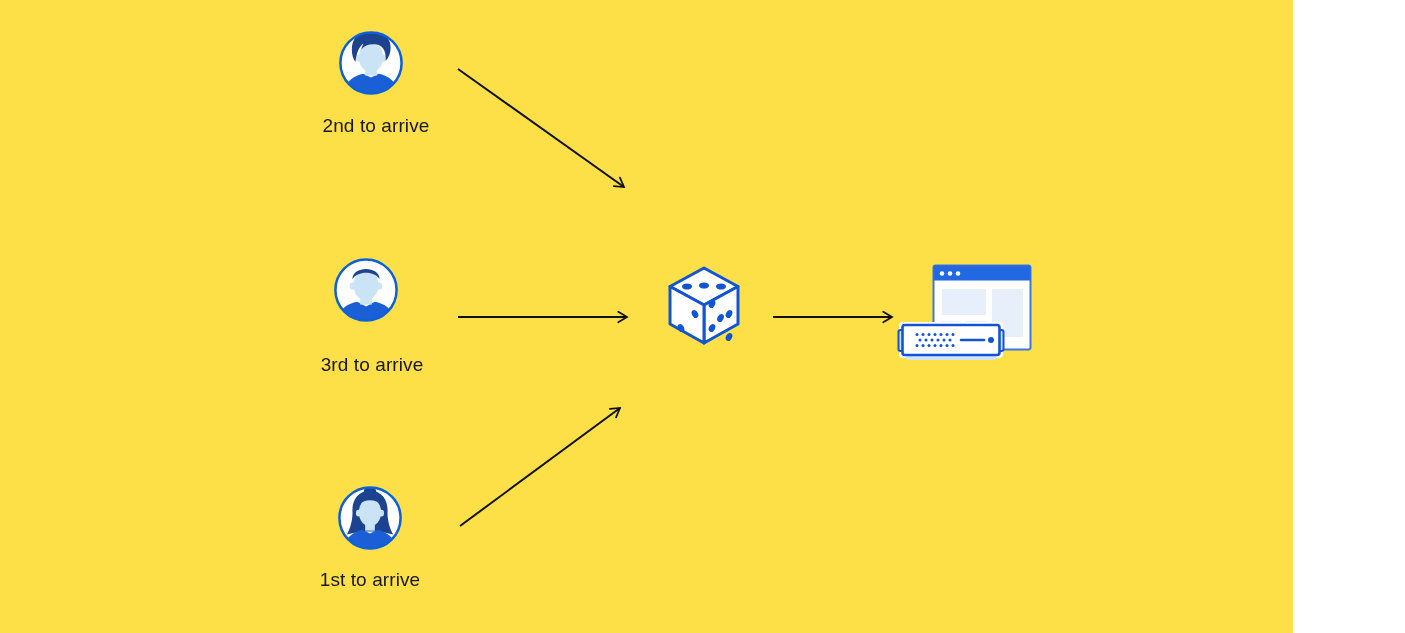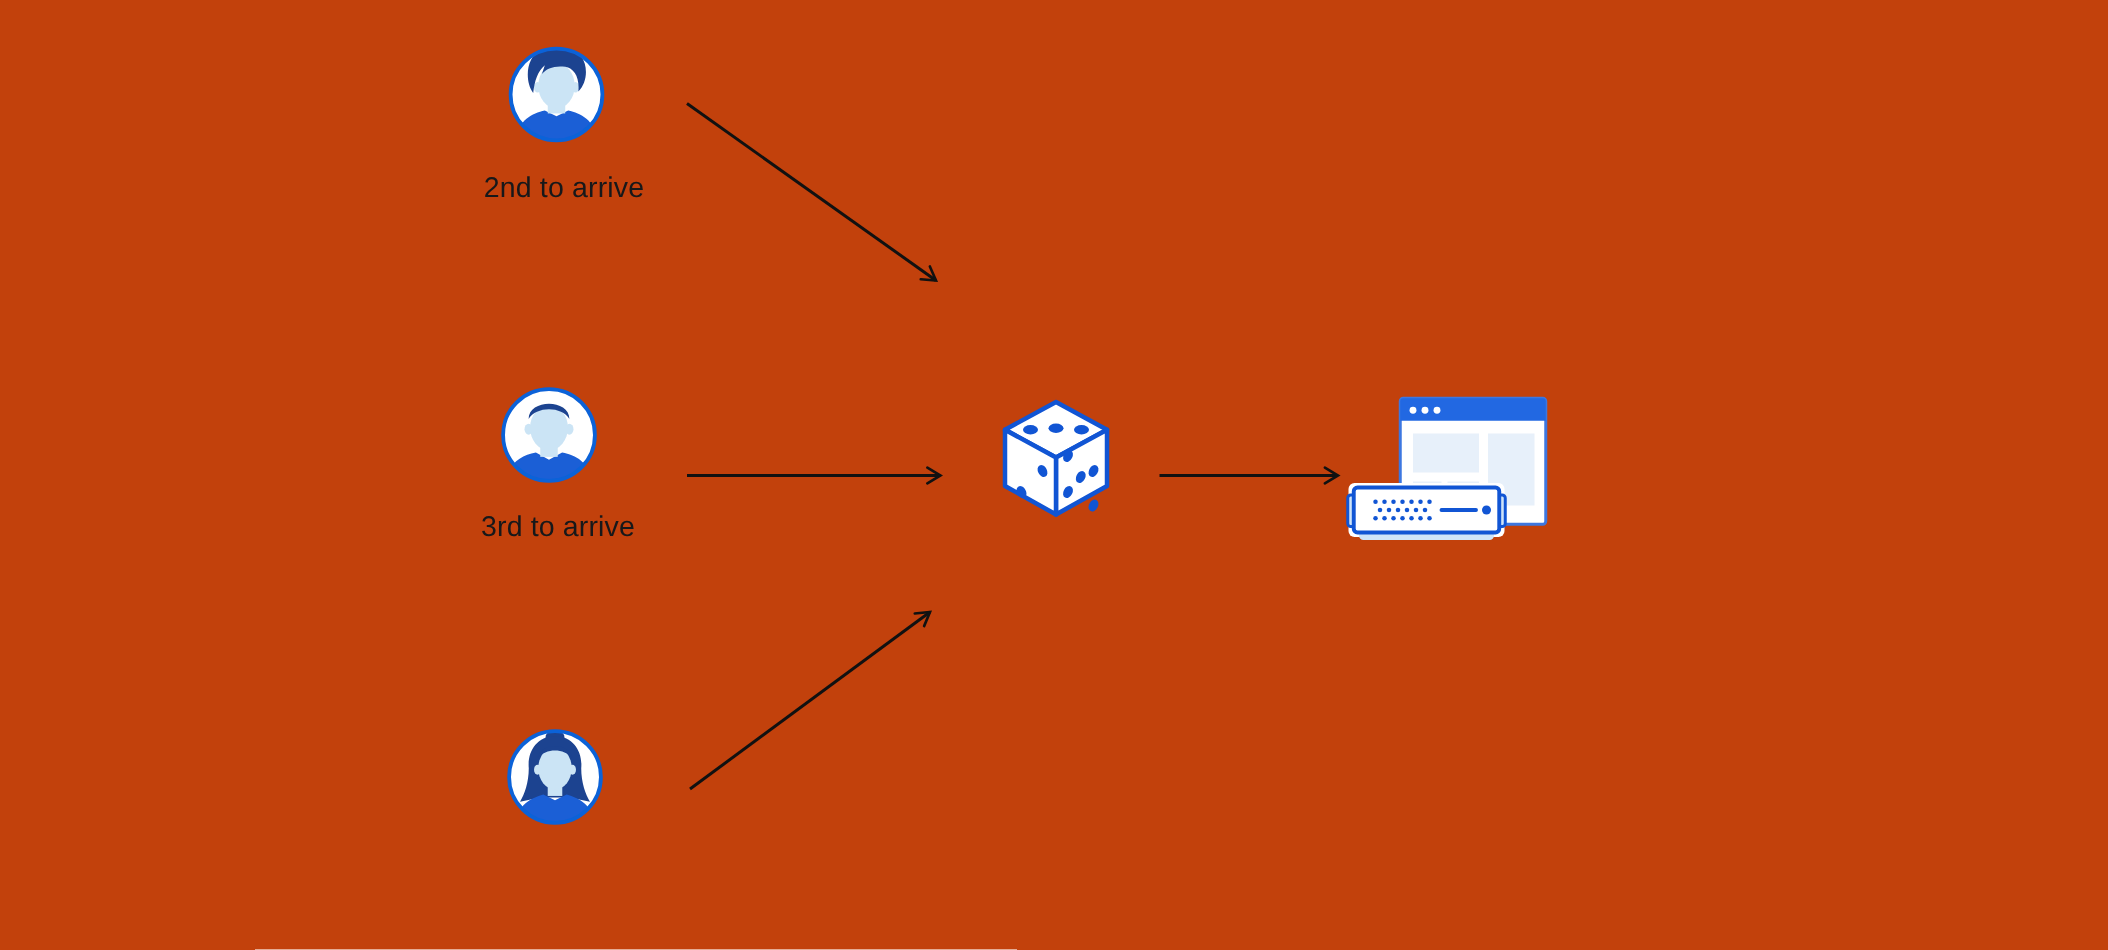--- a/index.html
+++ b/index.html
@@ -1,20 +1,20 @@
 <!DOCTYPE html>
 <html style="--accent-blue: #1155d4; --circle-border-blue: #0b62d8; --hair-navy: #1c4390; --skin-light-blue: #cbe4f5; --shirt-blue: #1b5fd6; --window-bar-blue: #2268e2; --window-border-blue: #3d77e0; --panel-light-blue: #e7f0fa; --server-light-blue: #cfe4f8; --arrow-black: #111111; --text-black: #17181a;"><head>
 <meta charset="utf-8">
 <style>
   html, body { margin: 0; padding: 0; background: #ffffff; }
   #canvas {
     position: relative;
-    width: 1405px;
+    width: 1293px;
     height: 633px;
-    background: #c2410c;
+    background: #fde047;
     overflow: hidden;
     font-family: "Liberation Sans", "DejaVu Sans", sans-serif;
   }
   .abs { position: absolute; }
   .node-label {
     position: absolute;
     width: 220px;
     text-align: center;
     font-size: 19px;
     color: var(--text-black, #17181a);
@@ -78,21 +78,21 @@
         <path d="M4,72 C6,55 15,49 26,47 L35,52 L44,47 C55,49 64,55 66,72 Z" style="fill:var(--shirt-blue)"></path>
         <rect x="29" y="36" width="12" height="14" style="fill:var(--skin-light-blue)"></rect>
         <ellipse cx="21" cy="31" rx="2.8" ry="3.8" style="fill:var(--skin-light-blue)"></ellipse>
         <ellipse cx="49" cy="31" rx="2.8" ry="3.8" style="fill:var(--skin-light-blue)"></ellipse>
         <ellipse cx="35" cy="30" rx="13" ry="15.5" style="fill:var(--skin-light-blue)"></ellipse>
         <path d="M21,24 C21,10 49,10 49,24 C44,15 26,15 21,24 Z" style="fill:var(--hair-navy)"></path>
       </g>
       <circle cx="35" cy="35" r="31.5" style="fill:none;stroke:var(--circle-border-blue);stroke-width:2.6"></circle>
     </svg>
   </div>
-  <div class="node-label" style="left:262px;top:341px">3rd to arrive</div>
+  <div class="node-label" style="left:262px;top:354px">3rd to arrive</div>
 
   <div class="abs" style="left:336px;top:484px">
     <svg viewBox="0 0 70 70" width="68" height="68">
       <defs>
           <clipPath id="clipC">
             <circle cx="35" cy="35" r="31"></circle>
           </clipPath>
         </defs>
       <circle cx="35" cy="35" r="31.5" style="fill:#ffffff"></circle>
       <g clip-path="url(#clipC)">
@@ -101,20 +101,21 @@
         <path d="M6,72 C8,55 17,50 27,47 L35,51 L43,47 C53,50 62,55 64,72 Z" style="fill:var(--shirt-blue)"></path>
         <rect x="30" y="34" width="10" height="14" style="fill:var(--skin-light-blue)"></rect>
         <ellipse cx="23" cy="30" rx="2.4" ry="3.4" style="fill:var(--skin-light-blue)"></ellipse>
         <ellipse cx="47" cy="30" rx="2.4" ry="3.4" style="fill:var(--skin-light-blue)"></ellipse>
         <ellipse cx="35" cy="29" rx="11.5" ry="14.5" style="fill:var(--skin-light-blue)"></ellipse>
         <path d="M23,22 C25,11 45,11 47,22 C41,15 29,15 23,22 Z" style="fill:var(--hair-navy)"></path>
       </g>
       <circle cx="35" cy="35" r="31.5" style="fill:none;stroke:var(--circle-border-blue);stroke-width:2.6"></circle>
     </svg>
   </div>
+  <div class="node-label" style="left:260px;top:569px">1st to arrive</div>
 
   <div class="abs" style="left:666px;top:265px">
     <svg viewBox="0 0 76 82" width="76" height="82">
       <g style="fill:#ffffff;stroke:var(--accent-blue);stroke-width:3;stroke-linejoin:round">
         <path d="M38,3 L72,21.5 L38,40 L4,21.5 Z"></path>
         <path d="M72,21.5 L72,59 L38,78 L38,40 Z"></path>
         <path d="M4,21.5 L38,40 L38,78 L4,59 Z"></path>
       </g>
       <g style="fill:var(--accent-blue)">
         <ellipse cx="21" cy="21.5" rx="5" ry="3.1"></ellipse>

